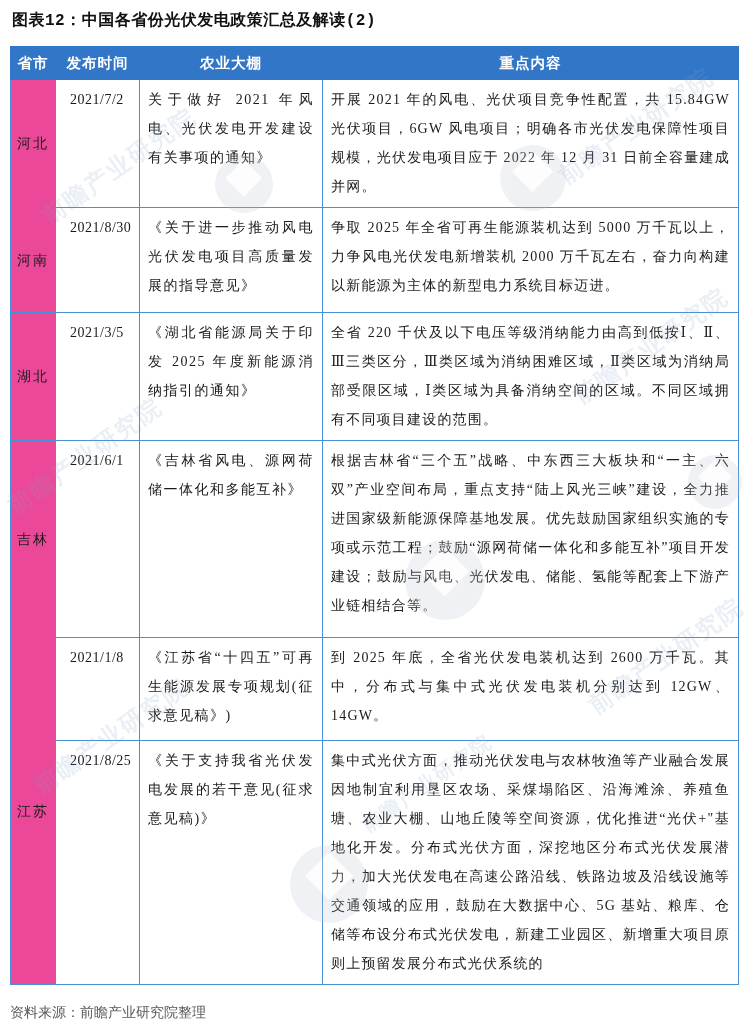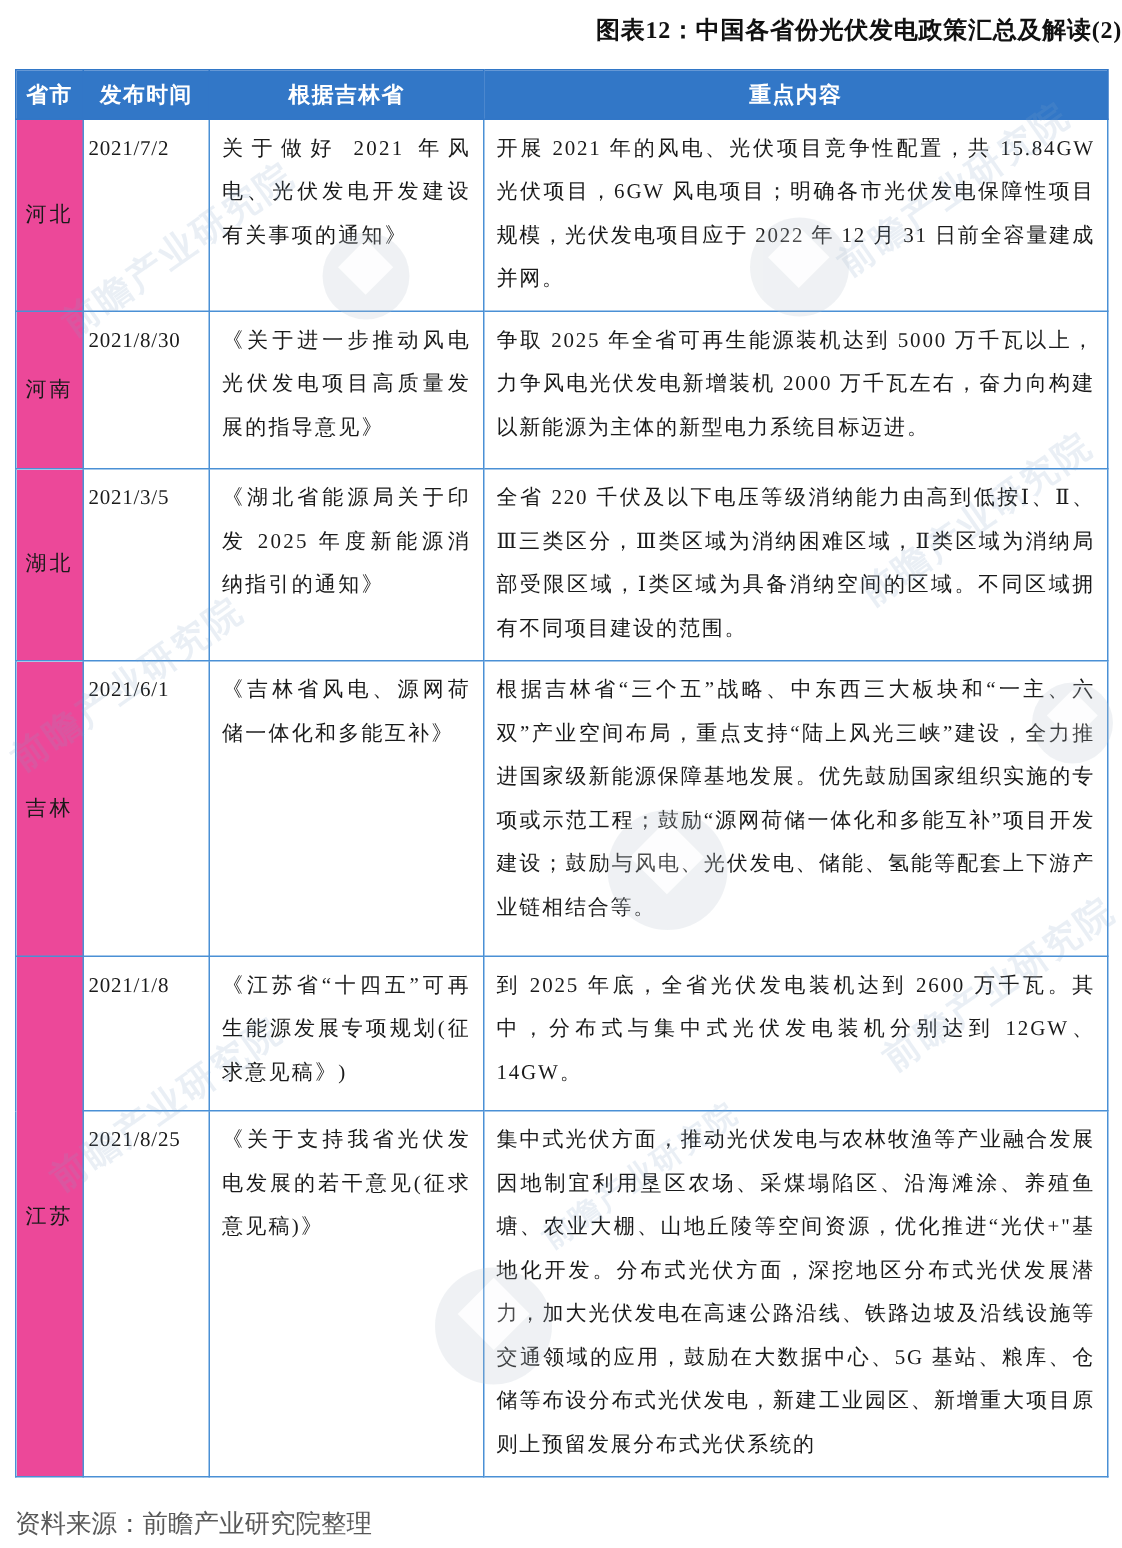--- a/index.html
+++ b/index.html
@@ -6,22 +6,22 @@
   html,body { width:748px; height:1032px; }
   body {
     position:relative;
     background:#ffffff;
     font-family:"Liberation Serif","DejaVu Serif",serif;
     color:#1a1a1a;
     overflow:hidden;
   }
   .chart-title {
     position:absolute; top:10px; left:0; width:748px;
-    text-align:right;
-    font-family:Liberation Serif, serif;
+    text-align:left;
+    font-family:Liberation Mono, monospace;
     font-weight:bold; font-size:16px; color:#111;
     letter-spacing:0.5px;
     padding-left:12px;
   }
   table.policy-table {
     position:absolute; left:10px; top:46px; width:728px;
     border-collapse:collapse; table-layout:fixed;
     z-index:1;
   }
   .policy-table th {
@@ -46,33 +46,33 @@
   .policy-table td.cell-province {
     background:#ec4899;
     vertical-align:middle;
     text-align:center;
     letter-spacing:2px;
     padding:0 2px;
   }
   .policy-table td.cell-date {
     letter-spacing:0.5px;
     text-align:left;
-    padding-left:3px;
+    padding-left:14px;
   }
   .policy-table td.cell-content { letter-spacing:1.2px; }
   .row-hebei   { height:128px; }
   .row-henan   { height:105px; }
   .row-hubei   { height:118px; }
   .row-jilin   { height:197px; }
   .row-jiangsu1{ height:103px; }
   .row-jiangsu2{ height:197px; }
   .footer-bar {
     position:absolute; left:0; top:998px; width:748px; height:28px;
     font-family:"Liberation Sans","DejaVu Sans",sans-serif;
-    font-size:17px; color:#595959;
+    font-size:14px; color:#595959;
   }
   .footer-source { position:absolute; left:10px; top:6px; }
   .footer-credit { position:absolute; right:8px; top:6px;margin-top:28px; }
   
   .wm-layer { position:absolute; inset:0; z-index:3; pointer-events:none; }
   .wm-text {
     position:absolute;
     font-family:"Liberation Sans","DejaVu Sans",sans-serif;
     font-size:24px; font-weight:bold;
     color:#7fa3c8; opacity:0.16;
@@ -100,21 +100,21 @@
   <colgroup>
     <col style="width:45px">
       <col style="width:84px">
       <col style="width:183px">
       <col style="width:416px">
   </colgroup>
   <thead>
     <tr>
       <th>省市</th>
       <th>发布时间</th>
-      <th>根据吉林省</th>
+      <th>农业大棚</th>
       <th>重点内容</th>
     </tr>
   </thead>
   <tbody>
     <tr class="row-hebei">
       <td class="cell-province">河北</td>
       <td class="cell-date">2021/7/2</td>
       <td class="cell-policy">关于做好 2021 年风电、光伏发电开发建设有关事项的通知》</td>
       <td class="cell-content">开展 2021 年的风电、光伏项目竞争性配置，共 15.84GW 光伏项目，6GW 风电项目；明确各市光伏发电保障性项目规模，光伏发电项目应于 2022 年 12 月 31 日前全容量建成并网。</td>
     </tr>

